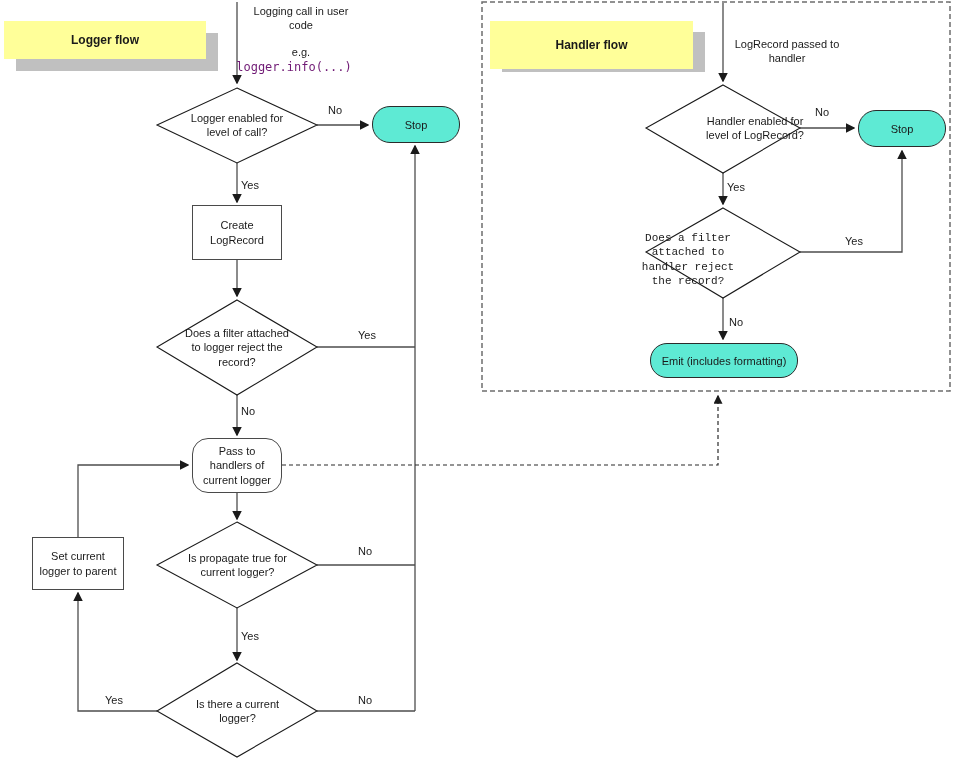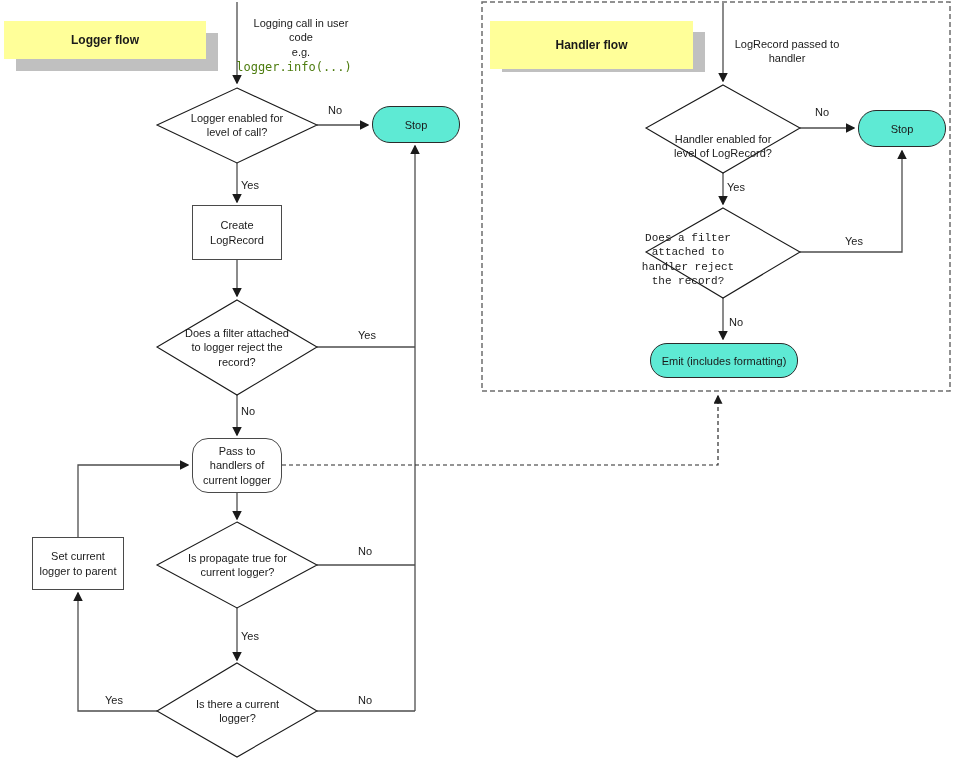--- a/index.html
+++ b/index.html
@@ -26,21 +26,21 @@
     font-size:11px; color:#1a1a1a; text-align:center;
   }
   .flow-label {
     position:absolute; z-index:3; background:#ffff99;
     display:flex; align-items:center; justify-content:center;
     font-size:12px; font-weight:bold; color:#1a1a1a;
   }
   .flow-label-shadow { position:absolute; z-index:2; background:#c0c0c0; }
   .code-txt {
     position:absolute; z-index:3; font-family:"DejaVu Sans Mono", monospace;
-    font-size:12px; color:#4d7c0f; text-align:center;
+    font-size:12px; color:#701a75; text-align:center;
   }
 </style>
 </head>
 <body>
 
 <div id="canvas">
 
   <svg id="wires" width="955" height="758" viewBox="0 0 955 758">
     <defs>
       <marker id="arr" viewBox="0 0 10 10" refX="8.5" refY="5" markerWidth="7.5" markerHeight="7.5" orient="auto-start-reverse">
@@ -82,21 +82,21 @@
   <div class="flow-label-shadow" style="left:16px; top:33px; width:202px; height:38px;"></div>
   <div class="flow-label" style="left:4px; top:21px; width:202px; height:38px;">
     <span>Logger flow</span>
   </div>
 
   <div class="flow-label-shadow" style="left:502px; top:32px; width:203px; height:40px;"></div>
   <div class="flow-label" style="left:490px; top:21px; width:203px; height:48px;">
     <span>Handler flow</span>
   </div>
 
-  <div class="txt" style="left:247px; top:16px; width:108px;">Logging call in user code</div>
+  <div class="txt" style="left:247px; top:4px; width:108px;">Logging call in user code</div>
   <div class="txt" style="left:247px; top:45px; width:108px;">e.g.</div>
   <div class="code-txt" style="left:228px; top:60px; width:132px;">logger.info(...)</div>
 
   <div class="txt" style="left:182px; top:111px; width:110px;">Logger enabled for level of call?</div>
 
   <div class="stop-node" style="left:372px; top:106px; width:88px; height:37px;">
     <span>Stop</span>
   </div>
 
   <div class="rect-node" style="left:192px; top:205px; width:90px; height:55px;">
@@ -121,21 +121,21 @@
   <div class="edge-label" style="left:241px; top:179px;">Yes</div>
   <div class="edge-label" style="left:358px; top:329px;">Yes</div>
   <div class="edge-label" style="left:241px; top:405px;">No</div>
   <div class="edge-label" style="left:358px; top:545px;">No</div>
   <div class="edge-label" style="left:241px; top:630px;">Yes</div>
   <div class="edge-label" style="left:105px; top:694px;">Yes</div>
   <div class="edge-label" style="left:358px; top:694px;">No</div>
 
   <div class="txt" style="left:731px; top:37px; width:112px;">LogRecord passed to handler</div>
 
-  <div class="txt" style="left:668px; top:114px; width:110px;margin-top:18px;">Handler enabled for level of LogRecord?</div>
+  <div class="txt" style="left:700px; top:114px; width:110px;">Handler enabled for level of LogRecord?</div>
 
   <div class="stop-node" style="left:858px; top:110px; width:88px; height:37px;">
     <span>Stop</span>
   </div>
 
   <div class="txt" style="left:630px; top:231px; width:116px;font-family:Liberation Mono, monospace;">Does a filter attached to handler reject the record?</div>
 
   <div class="stop-node" style="left:650px; top:343px; width:148px; height:35px; border-radius:17px;">
     <span>Emit (includes formatting)</span>
   </div>

